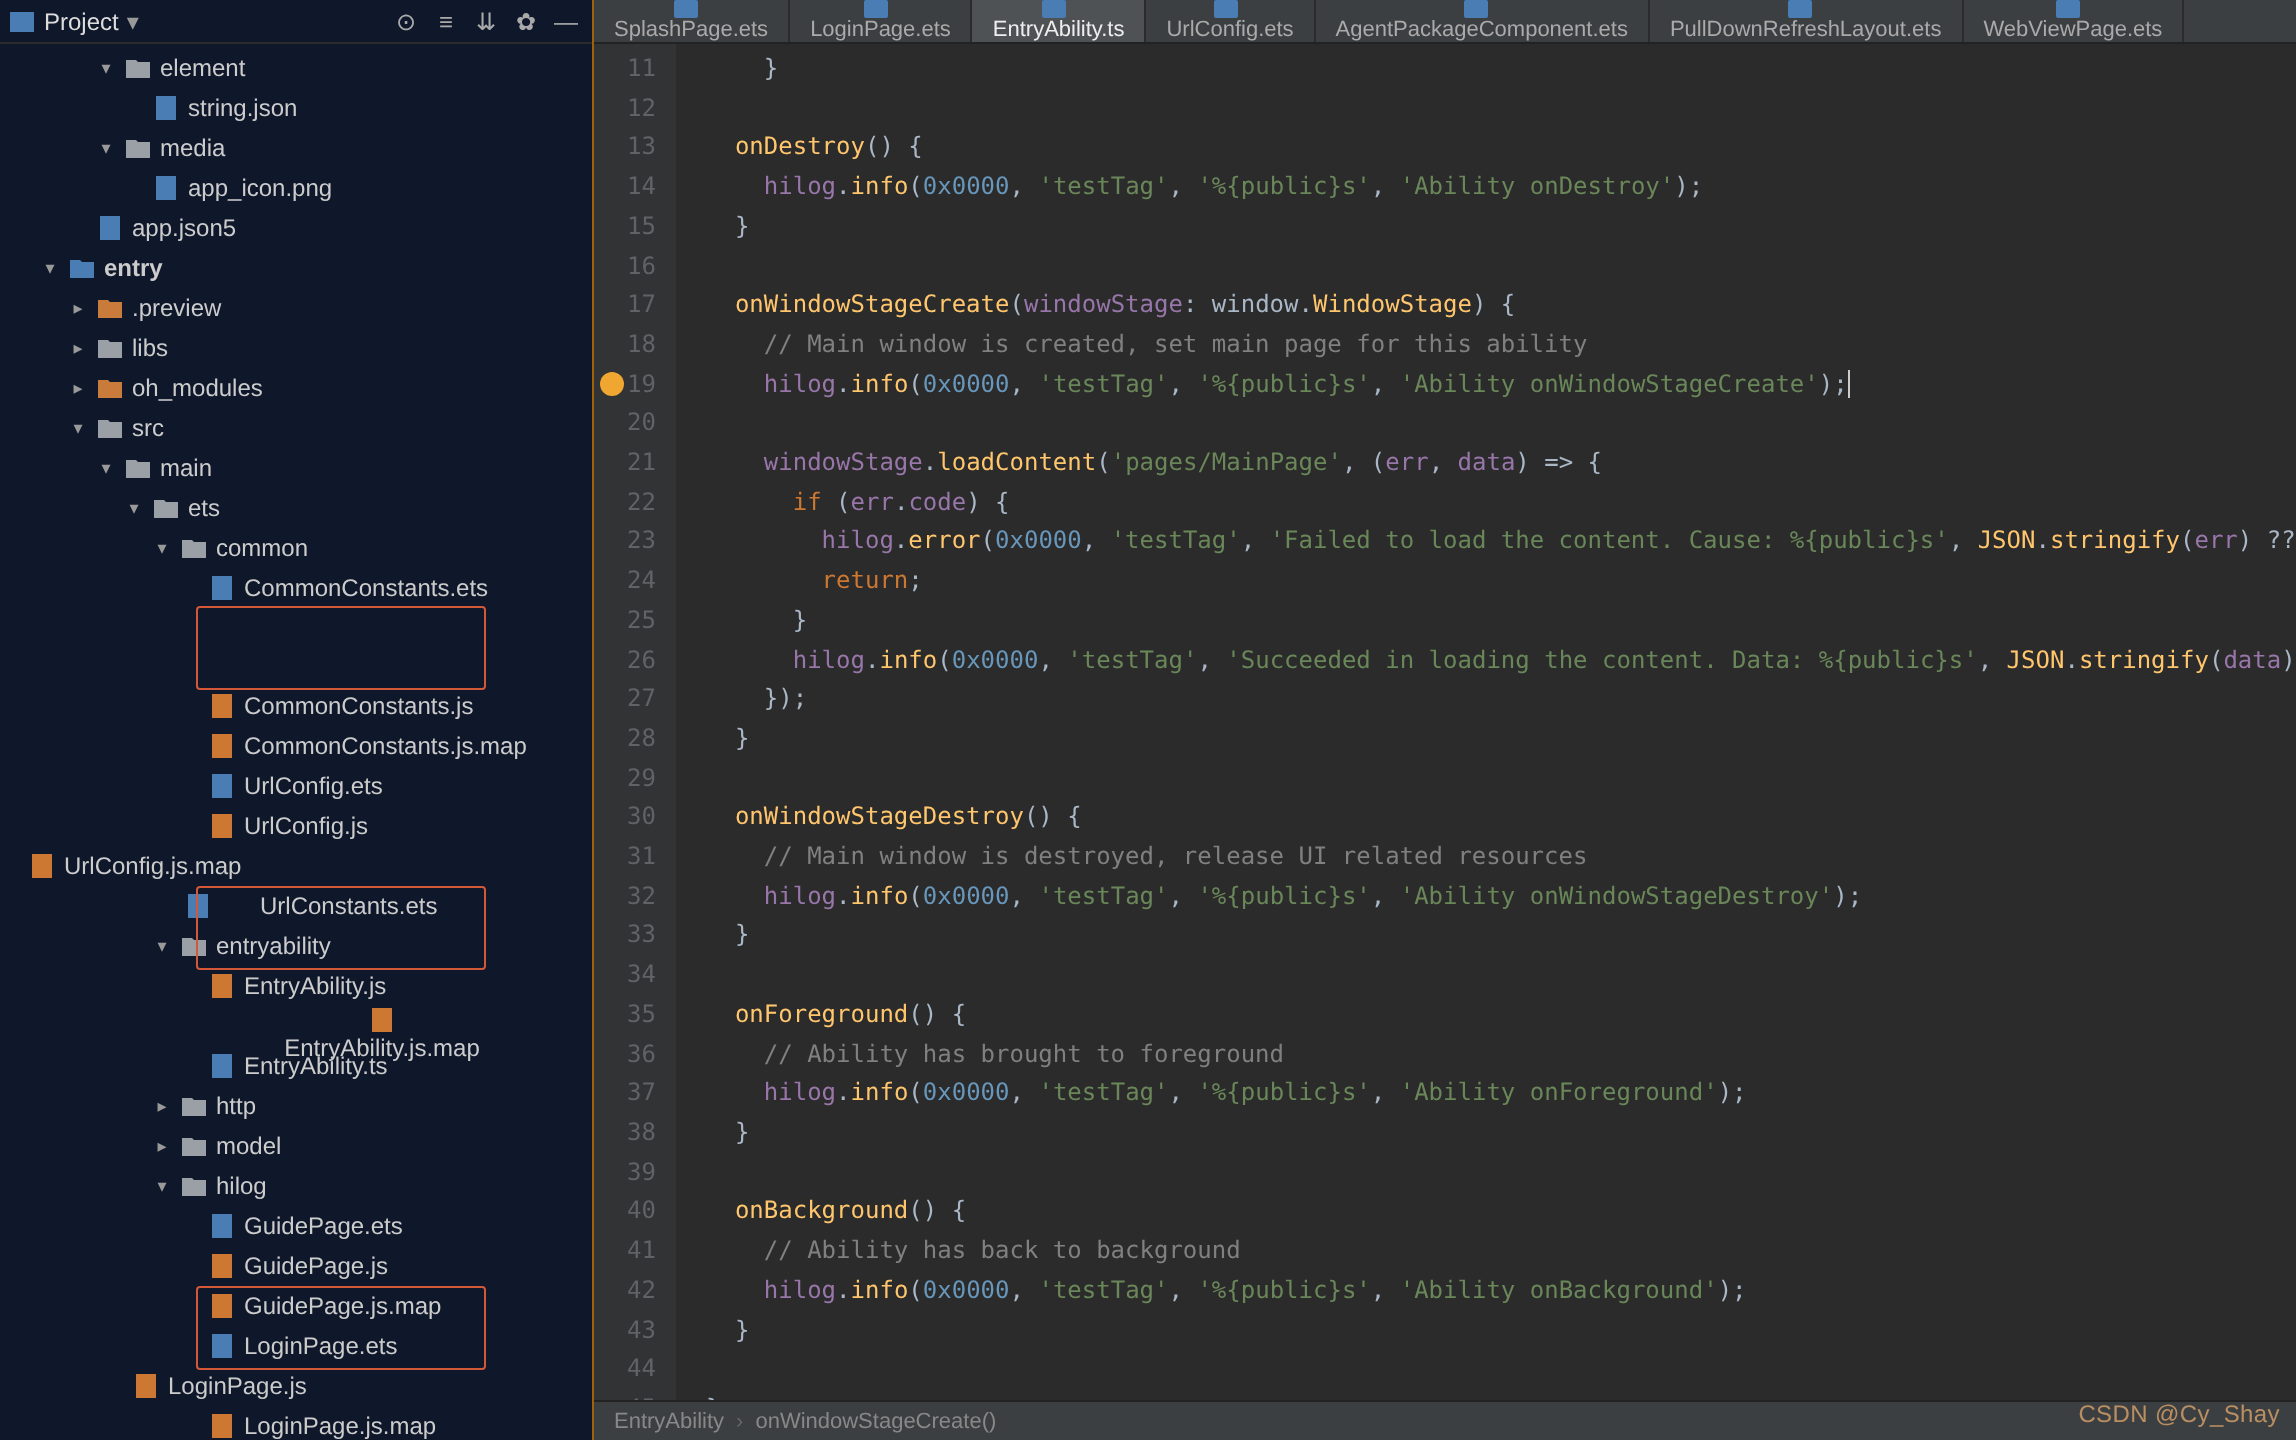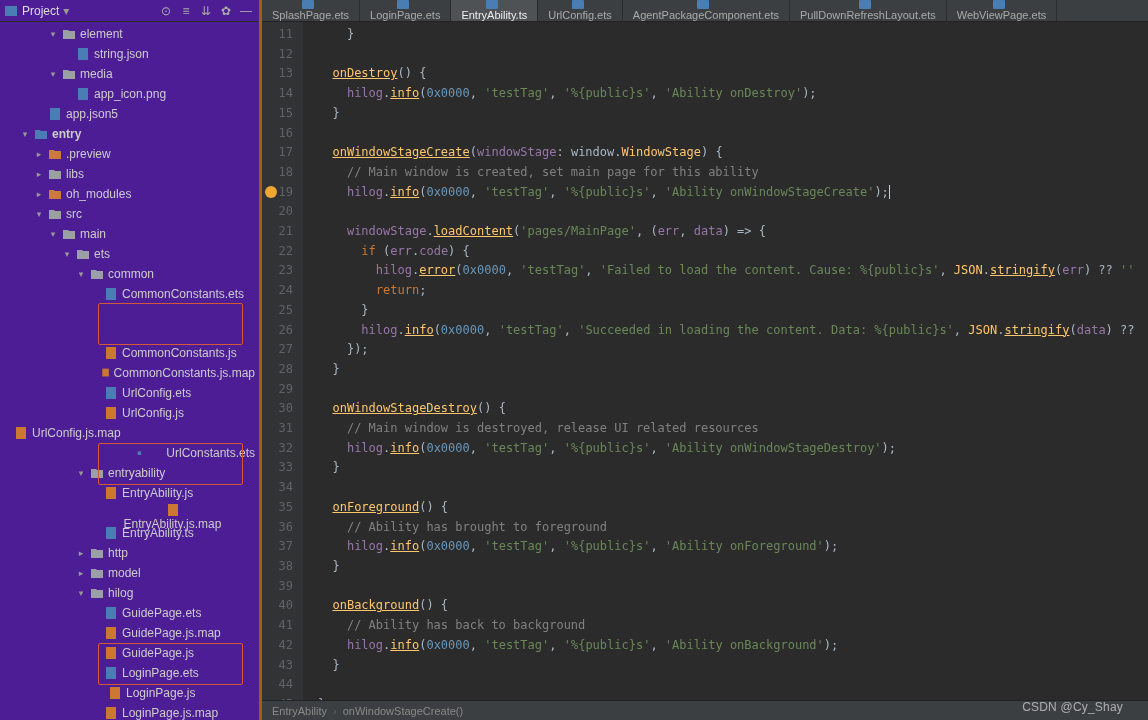--- a/index.html
+++ b/index.html
@@ -7,23 +7,23 @@
   width: 1148px; height: 720px;
   background: #2b2b2b;
   font-family: -apple-system, "Segoe UI", Arial, sans-serif;
   font-size: 12px;
   color: #bbbbbb;
   overflow: hidden;
   position: relative;
 }
 .root { display: flex; width: 100%; height: 100%; }
 .sidebar {
-  width: 262px;
-  background: #4c1d95;
-  border-right: 3px solid #a16207;
+  width: 297px;
+  background: #0f172a;
+  border-right: 1px solid #a16207;
   display: flex;
   flex-direction: column;
 }
 .sidebar-header {
   height: 22px;
   display: flex;
   align-items: center;
   padding: 0 4px;
   border-bottom: 1px solid #2b2b2b;
 }
@@ -118,21 +118,21 @@
   left: 3px;
 }
 .code {
   flex: 1;
   padding: 3px 0 0 14px;
   line-height: 19.7px;
   white-space: pre;
   overflow: hidden;
 }
 .c-key { color: #cc7832; }
-.c-fn { color: #ffc66d; text-decoration: underline; }
+.c-fn { color: #ffc66d; }
 .c-id { color: #9876aa; }
 .c-str { color: #6a8759; }
 .c-num { color: #6897bb; }
 .c-comm { color: #808080; }
 .c-plain { color: #a9b7c6; }
 .c-type { color: #a9b7c6; }
 .c-tn { color: #ffc66d; }
 .caret { border-right: 1px solid #ccc; }
 
 .breadcrumb {
@@ -141,22 +141,22 @@
   border-top: 1px solid #222;
   display: flex; align-items: center;
   padding: 0 10px;
   color: #888;
   font-size: 11px;
 }
 .breadcrumb .sep { margin: 0 6px; color: #666; }
 
 .watermark {
   position: absolute;
-  right: 25px; bottom: 6px;
-  color: #e5e5e5;
+  right: 8px; bottom: 6px;
+  color: #fdba74;
   opacity: 0.65;
   font-size: 12px;
   letter-spacing: 0.2px;
   pointer-events: none;
 }
 </style>
 </head>
 <body>
 
 <div class="root">
@@ -342,21 +342,21 @@
         </div>
         <div class="tree-item" style="">
           <span class="arrow"></span>
           <span class="icon">
             <svg viewBox="0 0 14 14">
               <rect x="2" y="1" width="10" height="12" fill="#cc7832"></rect>
             </svg>
           </span>
           <span class="label">UrlConfig.js.map</span>
         </div>
-        <div class="tree-item" style="padding-left: 110px; gap: 20px;">
+        <div class="tree-item" style="padding-left: 58px; gap: 20px;">
           <span class="arrow"></span>
           <span class="icon">
             <svg viewBox="0 0 14 14">
               <rect x="2" y="1" width="10" height="12" fill="#4a7db3"></rect>
             </svg>
           </span>
           <span class="label">UrlConstants.ets</span>
         </div>
         <div class="tree-item" style="padding-left: 76px;">
           <span class="arrow">▾</span>
@@ -430,41 +430,41 @@
           </span>
           <span class="label">GuidePage.ets</span>
         </div>
         <div class="tree-item" style="padding-left: 90px;">
           <span class="arrow"></span>
           <span class="icon">
             <svg viewBox="0 0 14 14">
               <rect x="2" y="1" width="10" height="12" fill="#cc7832"></rect>
             </svg>
           </span>
+          <span class="label">GuidePage.js</span>
+        </div>
+        <div class="tree-item" style="padding-left: 90px;">
+          <span class="arrow"></span>
+          <span class="icon">
+            <svg viewBox="0 0 14 14">
+              <rect x="2" y="1" width="10" height="12" fill="#cc7832"></rect>
+            </svg>
+          </span>
           <span class="label">GuidePage.js.map</span>
         </div>
         <div class="tree-item" style="padding-left: 90px;">
           <span class="arrow"></span>
           <span class="icon">
             <svg viewBox="0 0 14 14">
-              <rect x="2" y="1" width="10" height="12" fill="#cc7832"></rect>
-            </svg>
-          </span>
-          <span class="label">GuidePage.js</span>
-        </div>
-        <div class="tree-item" style="padding-left: 90px;">
-          <span class="arrow"></span>
-          <span class="icon">
-            <svg viewBox="0 0 14 14">
               <rect x="2" y="1" width="10" height="12" fill="#4a7db3"></rect>
             </svg>
           </span>
           <span class="label">LoginPage.ets</span>
         </div>
-        <div class="tree-item" style="padding-left: 94px;">
+        <div class="tree-item" style="padding-left: 52px;">
           <span class="arrow"></span>
           <span class="icon">
             <svg viewBox="0 0 14 14">
               <rect x="2" y="1" width="10" height="12" fill="#cc7832"></rect>
             </svg>
           </span>
           <span class="label">LoginPage.js</span>
         </div>
         <div class="tree-item" style="padding-left: 90px;">
           <span class="arrow"></span>

